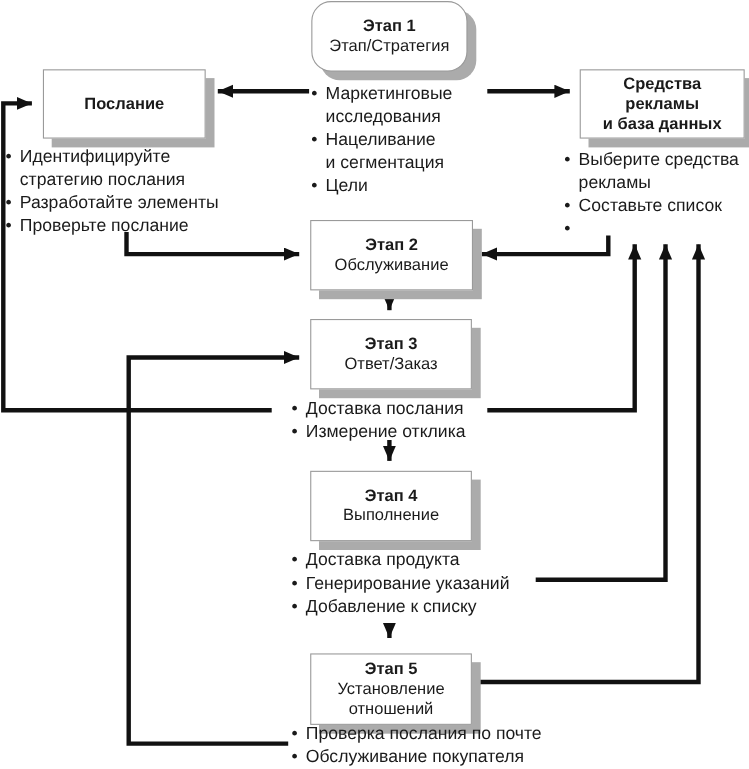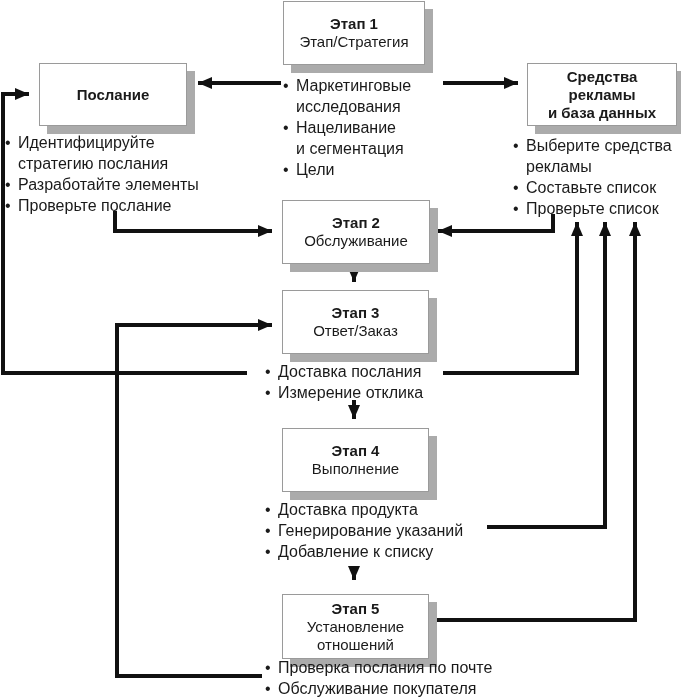--- a/index.html
+++ b/index.html
@@ -41,21 +41,21 @@
       <path d="M247,373 L3,373 L3,94 L29,94" marker-end="url(#ah)"></path>
       <path d="M443,373 L577,373 L577,222" marker-end="url(#ah)"></path>
       <path d="M354,400 L354,419" marker-end="url(#ah)"></path>
       <path d="M487,527 L605,527 L605,222" marker-end="url(#ah)"></path>
       <path d="M354,567 L354,580" marker-end="url(#ah)"></path>
       <path d="M429,620 L635,620 L635,222" marker-end="url(#ah)"></path>
       <path d="M262,676 L117,676 L117,325 L272,325" marker-end="url(#ah)"></path>
     </g>
   </svg>
 
-  <div class="box" style="left:283px;top:1px;width:140px;height:62px;">
+  <div class="box" style="left:283px;top:1px;width:140px;height:62px;border-radius:18px;">
     <span class="title">Этап 1</span>
     <span class="sub">Этап/Стратегия</span>
   </div>
 
   <div class="box" style="left:39px;top:63px;width:146px;height:61px;">
     <span class="title">Послание</span>
   </div>
 
   <div class="box" style="left:527px;top:63px;width:148px;height:61px;">
     <span class="title">Средства
@@ -122,21 +122,20 @@
         <span class="dot">•</span>
         <span class="li-text">Выберите средства
 рекламы</span>
       </div>
       <div class="li">
         <span class="dot">•</span>
         <span class="li-text">Составьте список</span>
       </div>
       <div class="li">
         <span class="dot">•</span>
-        <span class="li-text">Проверьте список</span>
       </div>
     </div>
 
   <div class="list" style="left:265px;top:361px;width:200px;">
       <div class="li">
         <span class="dot">•</span>
         <span class="li-text">Доставка послания</span>
       </div>
       <div class="li">
         <span class="dot">•</span>

